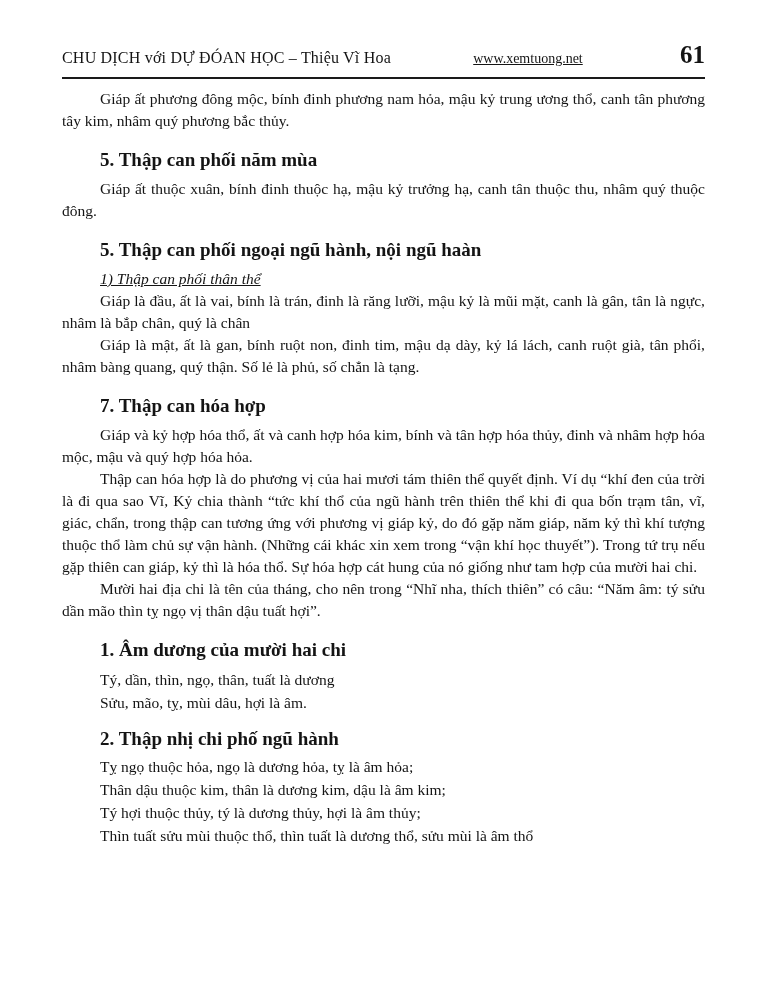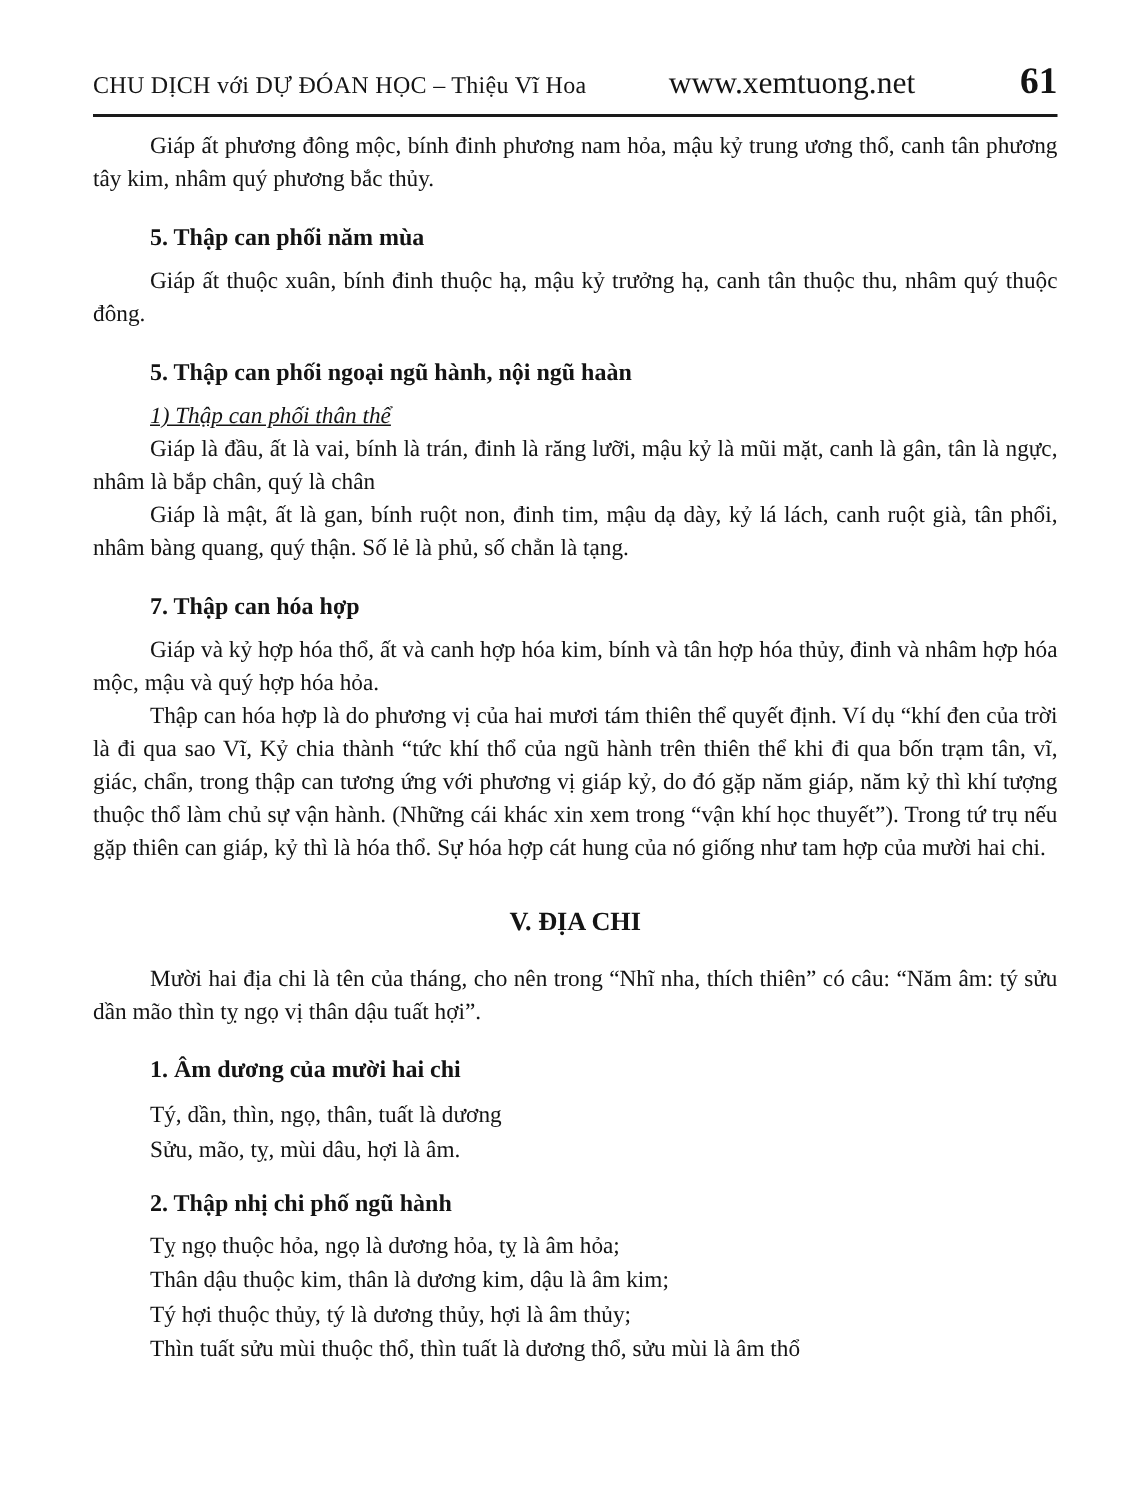--- a/index.html
+++ b/index.html
@@ -20,35 +20,35 @@
     font-size: 15.5px;
     line-height: 22px;
   }
   .header {
     display: flex;
     align-items: baseline;
     justify-content: space-between;
     white-space: nowrap;
   }
   .h-title { font-size: 16px; letter-spacing: 0.2px; }
-  .h-url   { font-size: 21px; margin-left: 40px; }
+  .h-url   { font-size: 14px; text-decoration: underline; margin-left: 40px; }
   .h-page  { font-size: 25px; font-weight: bold; margin-left: 55px; }
   .rule {
     border: none;
     border-top: 2px solid #1a1a1a;
     margin: 7px 0 0 0;
   }
   p.para {
     margin: 0;
     text-align: justify;
     text-indent: 38px;
   }
   p.first { margin-top: 9px; }
   .hd {
-    font-size: 16px;
+    font-size: 19px;
     font-weight: bold;
     margin: 17px 0 7px 38px;
   }
   .subhd {
     font-style: italic;
     margin: 0 0 0 38px;
     text-decoration: underline;
   }
   .center-hd {
     text-align: center;
@@ -84,21 +84,20 @@
 
   <div class="hd">5. Thập can phối ngoại ngũ hành, nội ngũ haàn</div>
   <div class="subhd">1) Thập can phối thân thể</div>
   <p class="para">Giáp là đầu, ất là vai, bính là trán, đinh là răng lưỡi, mậu kỷ là mũi mặt, canh là gân, tân là ngực, nhâm là bắp chân, quý là chân</p>
   <p class="para">Giáp là mật, ất là gan, bính ruột non, đinh tim, mậu dạ dày, kỷ lá lách, canh ruột già, tân phổi, nhâm bàng quang, quý thận. Số lẻ là phủ, số chẳn là tạng.</p>
 
   <div class="hd">7. Thập can hóa hợp</div>
   <p class="para">Giáp và kỷ hợp hóa thổ, ất và canh hợp hóa kim, bính và tân hợp hóa thủy, đinh và nhâm hợp hóa mộc, mậu và quý hợp hóa hỏa.</p>
   <p class="para">Thập can hóa hợp là do phương vị của hai mươi tám thiên thể quyết định. Ví dụ “khí đen của trời là đi qua sao Vĩ, Kỷ chia thành “tức khí thổ của ngũ hành trên thiên thể khi đi qua bốn trạm tân, vĩ, giác, chẩn, trong thập can tương ứng với phương vị giáp kỷ, do đó gặp năm giáp, năm kỷ thì khí tượng thuộc thổ làm chủ sự vận hành. (Những cái khác xin xem trong “vận khí học thuyết”). Trong tứ trụ nếu gặp thiên can giáp, kỷ thì là hóa thổ. Sự hóa hợp cát hung của nó giống như tam hợp của mười hai chi.</p>
 
-  <div class="center-hd">V. ĐỊA CHI</div>
   <p class="para">Mười hai địa chi là tên của tháng, cho nên trong “Nhĩ nha, thích thiên” có câu: “Năm âm: tý sửu dần mão thìn tỵ ngọ vị thân dậu tuất hợi”.</p>
 
   <div class="hd">1. Âm dương của mười hai chi</div>
   <div class="line-block">
     <div>Tý, dần, thìn, ngọ, thân, tuất là dương</div>
     <div>Sửu, mão, tỵ, mùi dâu, hợi là âm.</div>
   </div>
 
   <div class="hd hd-tight hd-nogap">2. Thập nhị chi phố ngũ hành</div>
   <div class="line-block gap-after-list">

